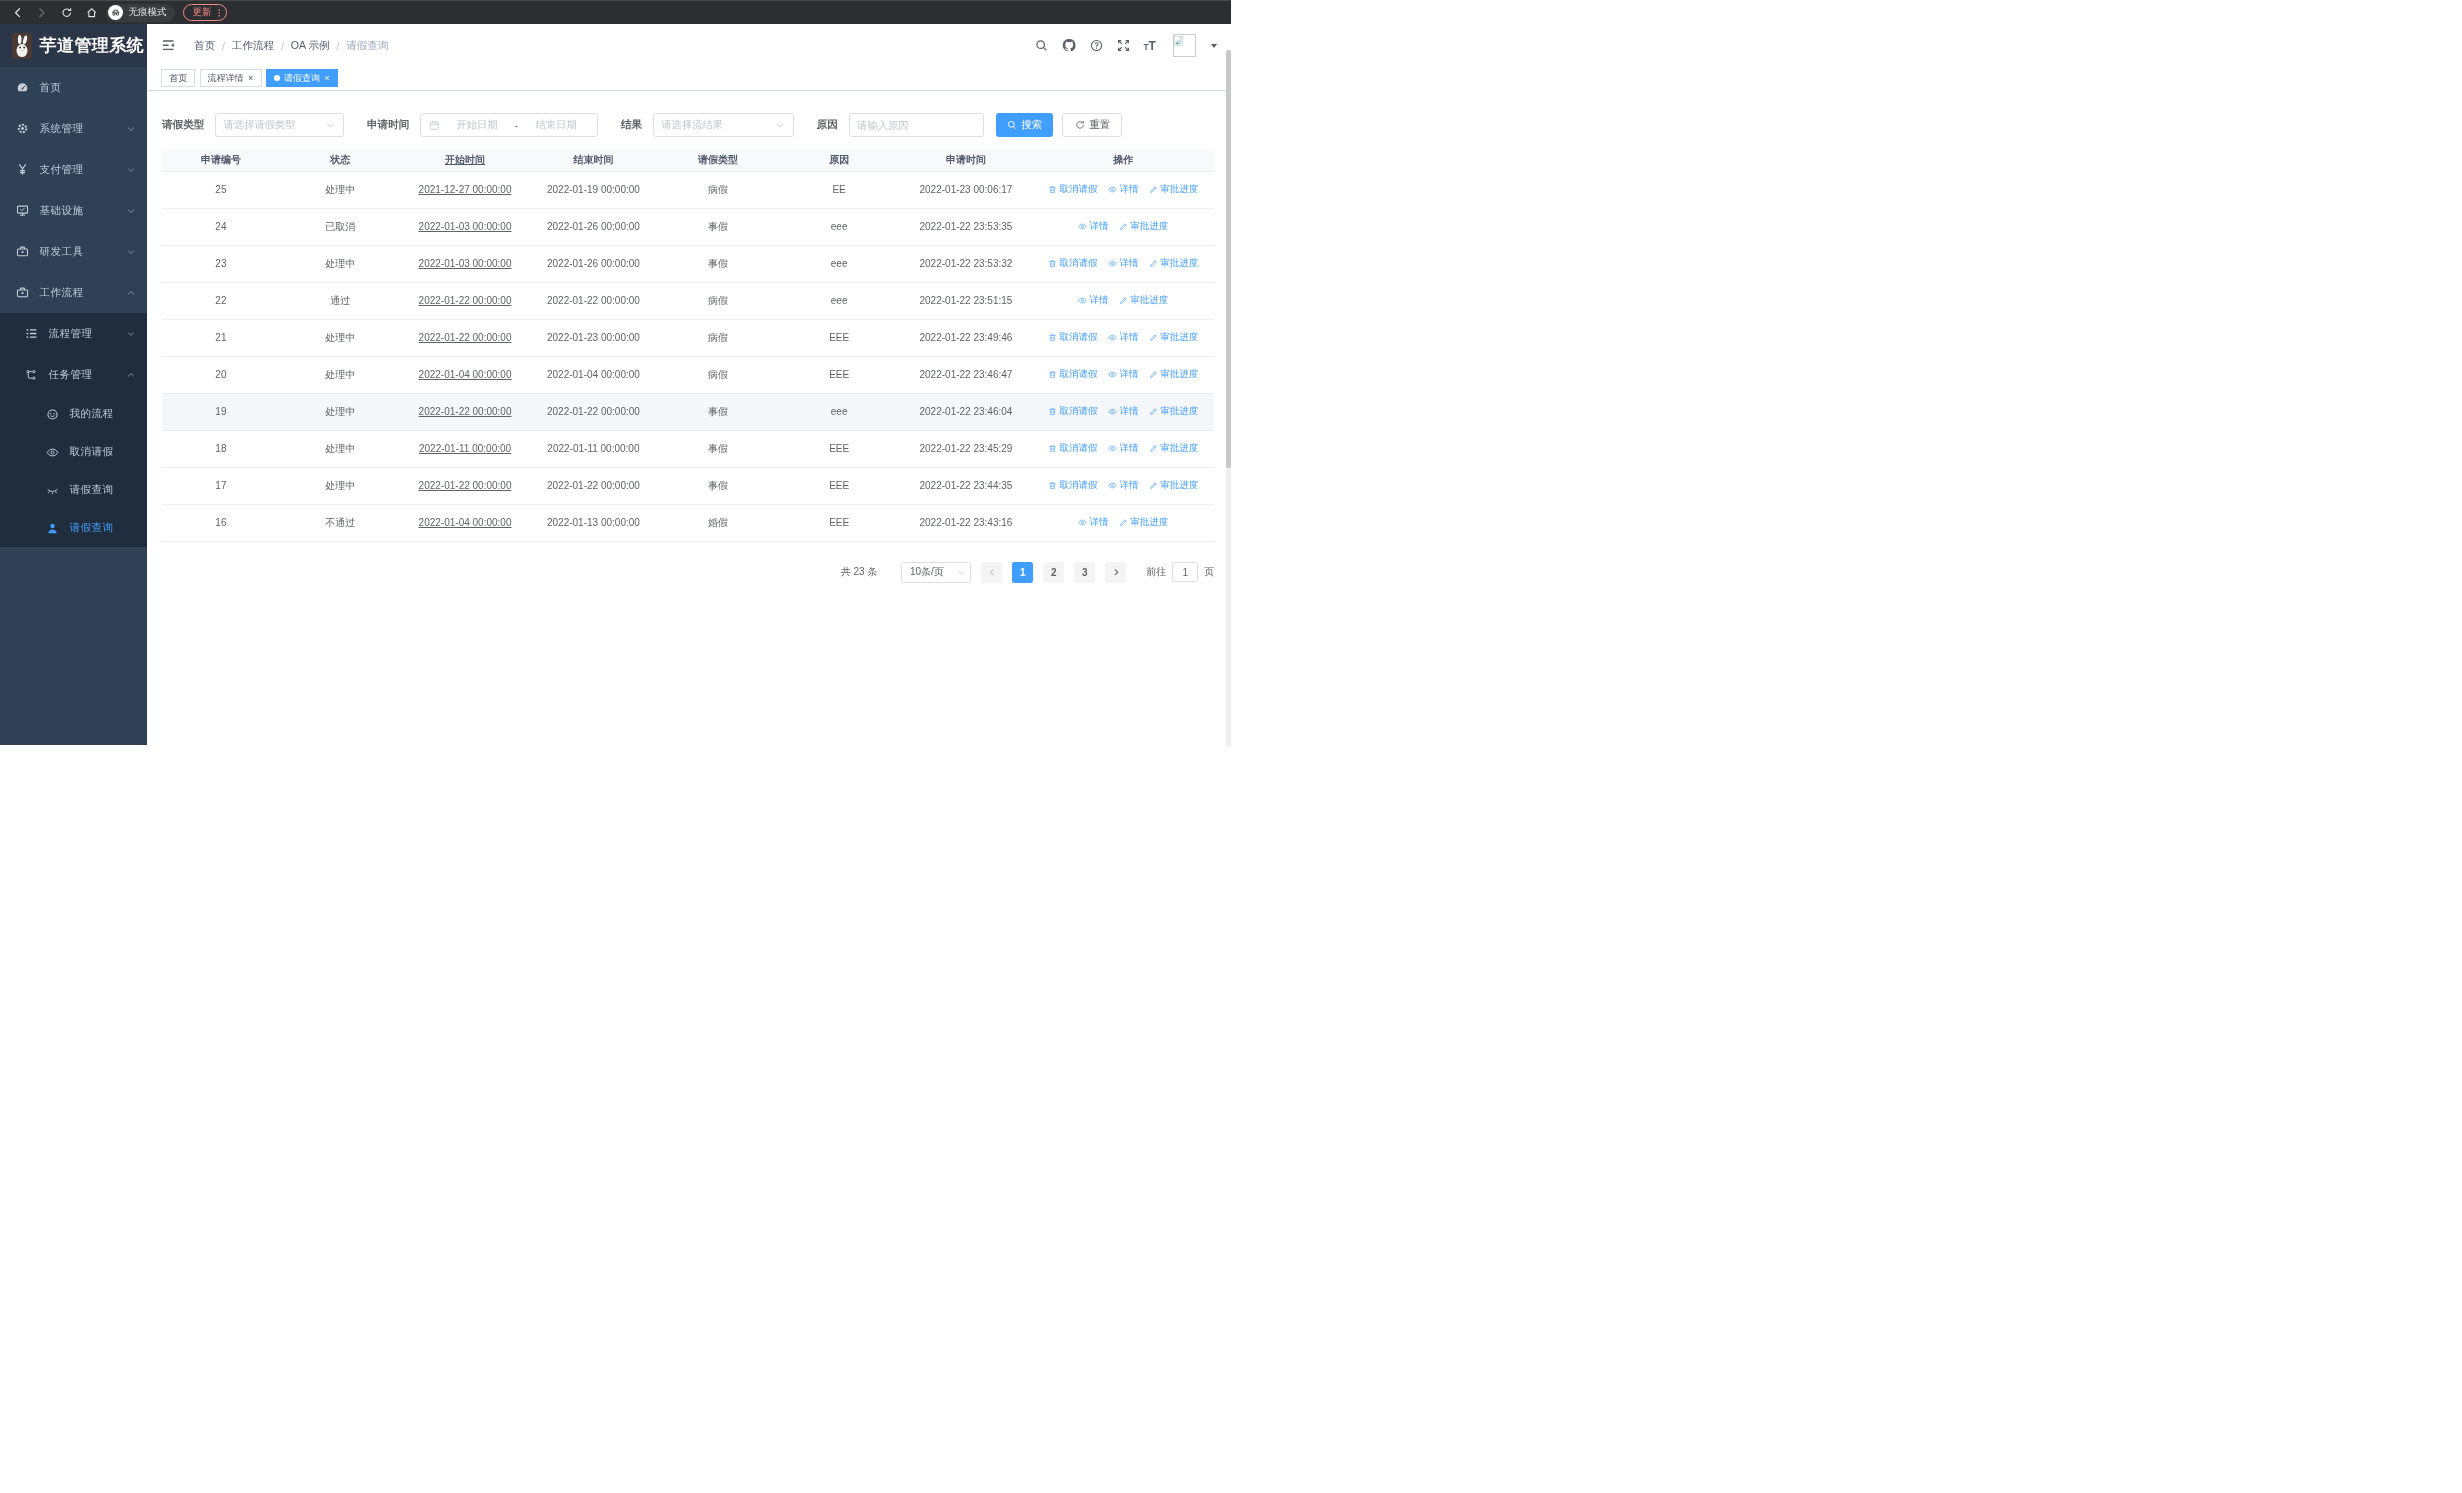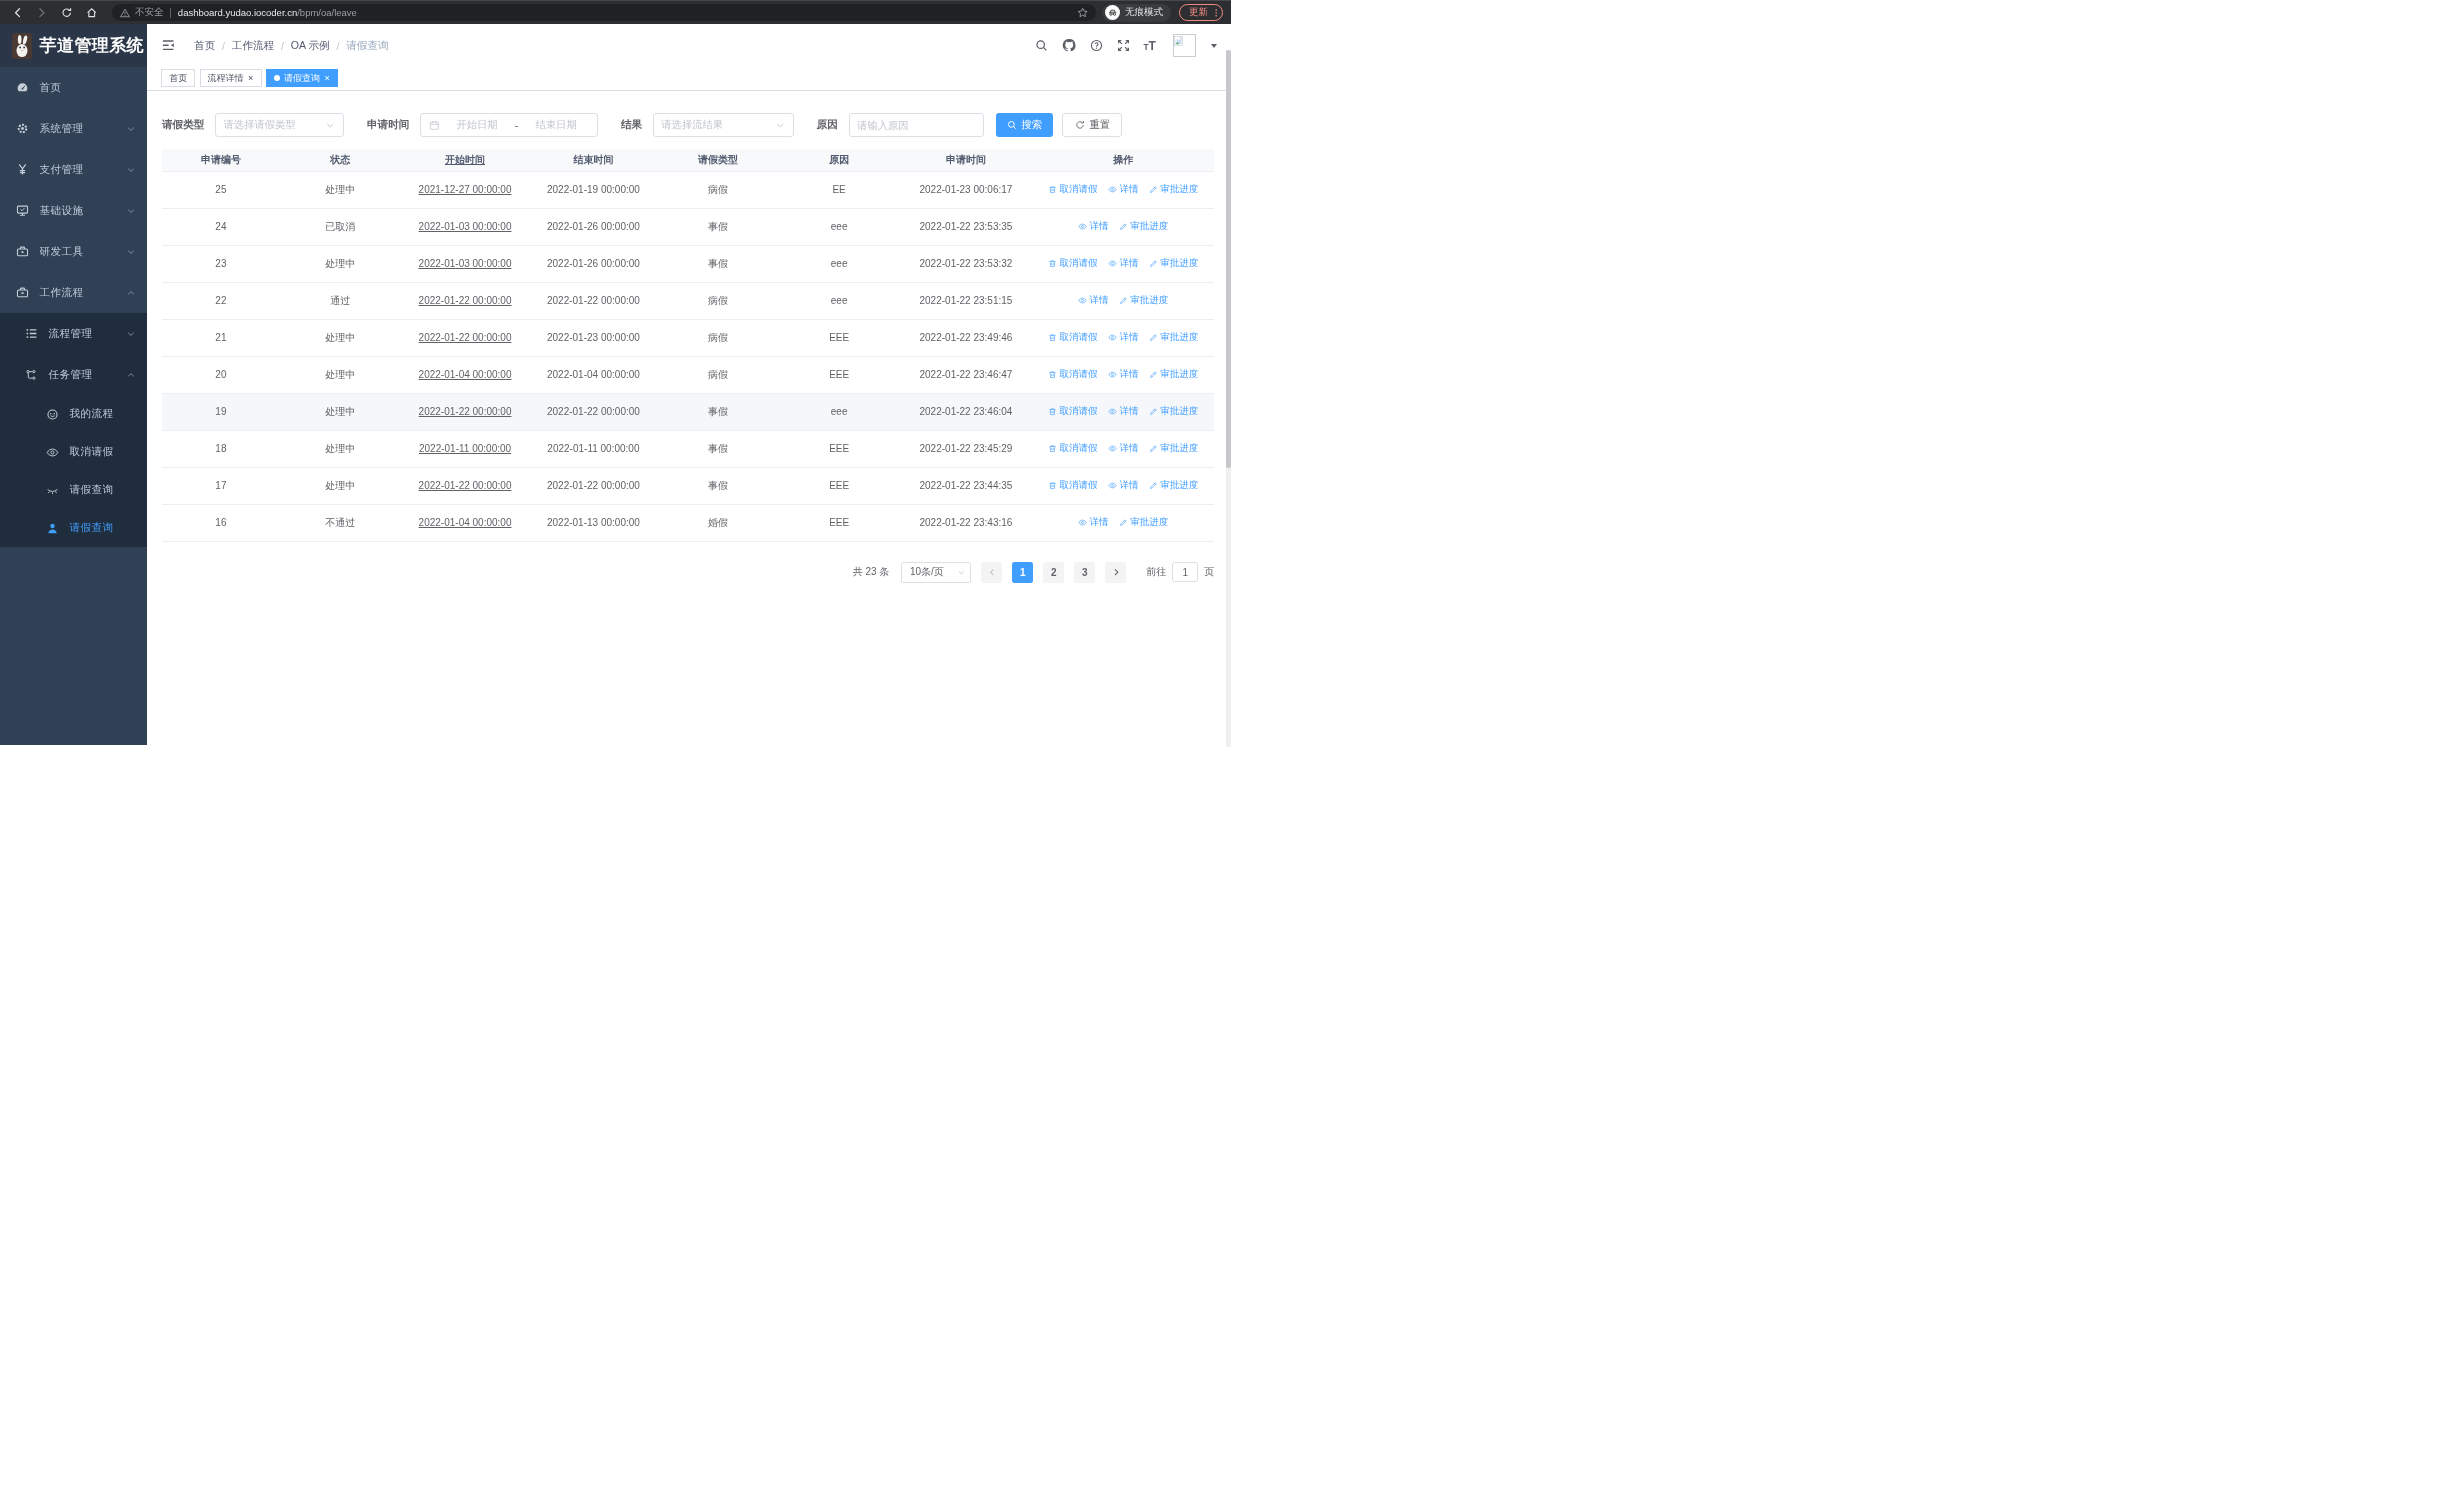--- a/index.html
+++ b/index.html
@@ -126,21 +126,21 @@
   .tc { text-align:center; padding:0 3px; white-space:nowrap; overflow:hidden; }
   .c0{width:11.2%;} .c1{width:11.5%;} .c2{width:12.2%;text-decoration:underline;} .c3{width:12.2%;}
   .c4{width:11.5%;} .c5{width:11.5%;} .c6{width:12.6%;} .c7{width:17.3%;}
   .alink { color:var(--accent); display:inline-flex; align-items:center; gap:2.3px; margin:0 5.3px;
     font-size:9.5px; cursor:pointer; white-space:nowrap; }
   .alink svg{ width:9px; height:9px; }
 
   
   .pag { display:flex; align-items:center; justify-content:flex-end; margin-top:20px;
     font-size:10px; color:#606266; }
-  .psize { width:70px; height:21px; border:0.8px solid #dcdfe6; border-radius:2.3px; margin-left:12px;
+  .psize { width:70px; height:21px; border:0.8px solid #dcdfe6; border-radius:2.3px; margin-left:24px;
     display:flex; align-items:center; padding:0 4.6px 0 7.6px; cursor:pointer; }
   .psize .txt{ flex:1; }
   .psize svg{ width:9px; height:9px; color:#c0c4cc; }
   .pbtn { min-width:21px; height:21px; padding:0 3px; margin-left:10px; background:#f4f4f5;
     border-radius:2.3px; display:flex; align-items:center; justify-content:center;
     font-weight:700; cursor:pointer; color:#606266; }
   .pbtn svg{ width:8.4px; height:8.4px; }
   .pbtn.active { background:var(--accent); color:#fff; }
   .pbtn.disabled { color:#c0c4cc; cursor:default; }
   .goto { display:flex; align-items:center; gap:6px; margin-left:20px; }
@@ -173,34 +173,20 @@
         <path d="M13.2 8A5.2 5.2 0 1 1 11.6 4.2" fill="none" stroke="currentColor" stroke-width="1.6"></path>
         <path d="M13.5 1.6v3.2h-3.2" fill="none" stroke="currentColor" stroke-width="1.6"></path>
       </svg>
     </div>
   <div class="bnav">
       <svg viewBox="0 0 16 16">
         <path d="M2.2 7.8L8 2.4l5.8 5.4" fill="none" stroke="currentColor" stroke-width="1.6"></path>
         <path d="M4 7.2v6.4h8V7.2" fill="none" stroke="currentColor" stroke-width="1.6"></path>
       </svg>
     </div>
-  <div class="omnibox">
-    <span class="wicon"><svg viewBox="0 0 16 16">
-          <path d="M8 2L15 14H1z" fill="none" stroke="currentColor" stroke-width="1.4"></path>
-          <path d="M8 6.3v3.2" stroke="currentColor" stroke-width="1.4"></path>
-          <circle cx="8" cy="11.6" r=".9" fill="currentColor"></circle>
-        </svg></span>
-    <span class="sec">不安全</span>
-    <span class="odiv"></span>
-    <span>dashboard.yudao.iocoder.cn</span>
-      <span class="upath">/bpm/oa/leave</span>
-    <span class="ostar"><svg viewBox="0 0 16 16">
-          <path d="M8 1.8l1.9 3.9 4.3.6-3.1 3 .7 4.3L8 11.5l-3.8 2.1.7-4.3-3.1-3 4.3-.6z" fill="none" stroke="currentColor" stroke-width="1.3"></path>
-        </svg></span>
-  </div>
   <div class="incog">
     <span class="ic">
         <svg viewBox="0 0 20 20">
           <path d="M3.5 9.2h13M6 8.8l1-3.2h6l1 3.2" stroke="#202124" stroke-width="1.4" fill="none"></path>
           <circle cx="6.8" cy="12.6" r="2" fill="none" stroke="#202124" stroke-width="1.4"></circle>
           <circle cx="13.2" cy="12.6" r="2" fill="none" stroke="#202124" stroke-width="1.4"></circle>
           <path d="M8.8 12.3q1.2-.9 2.4 0" stroke="#202124" stroke-width="1.3" fill="none"></path>
         </svg>
       </span>
     <span>无痕模式</span>

